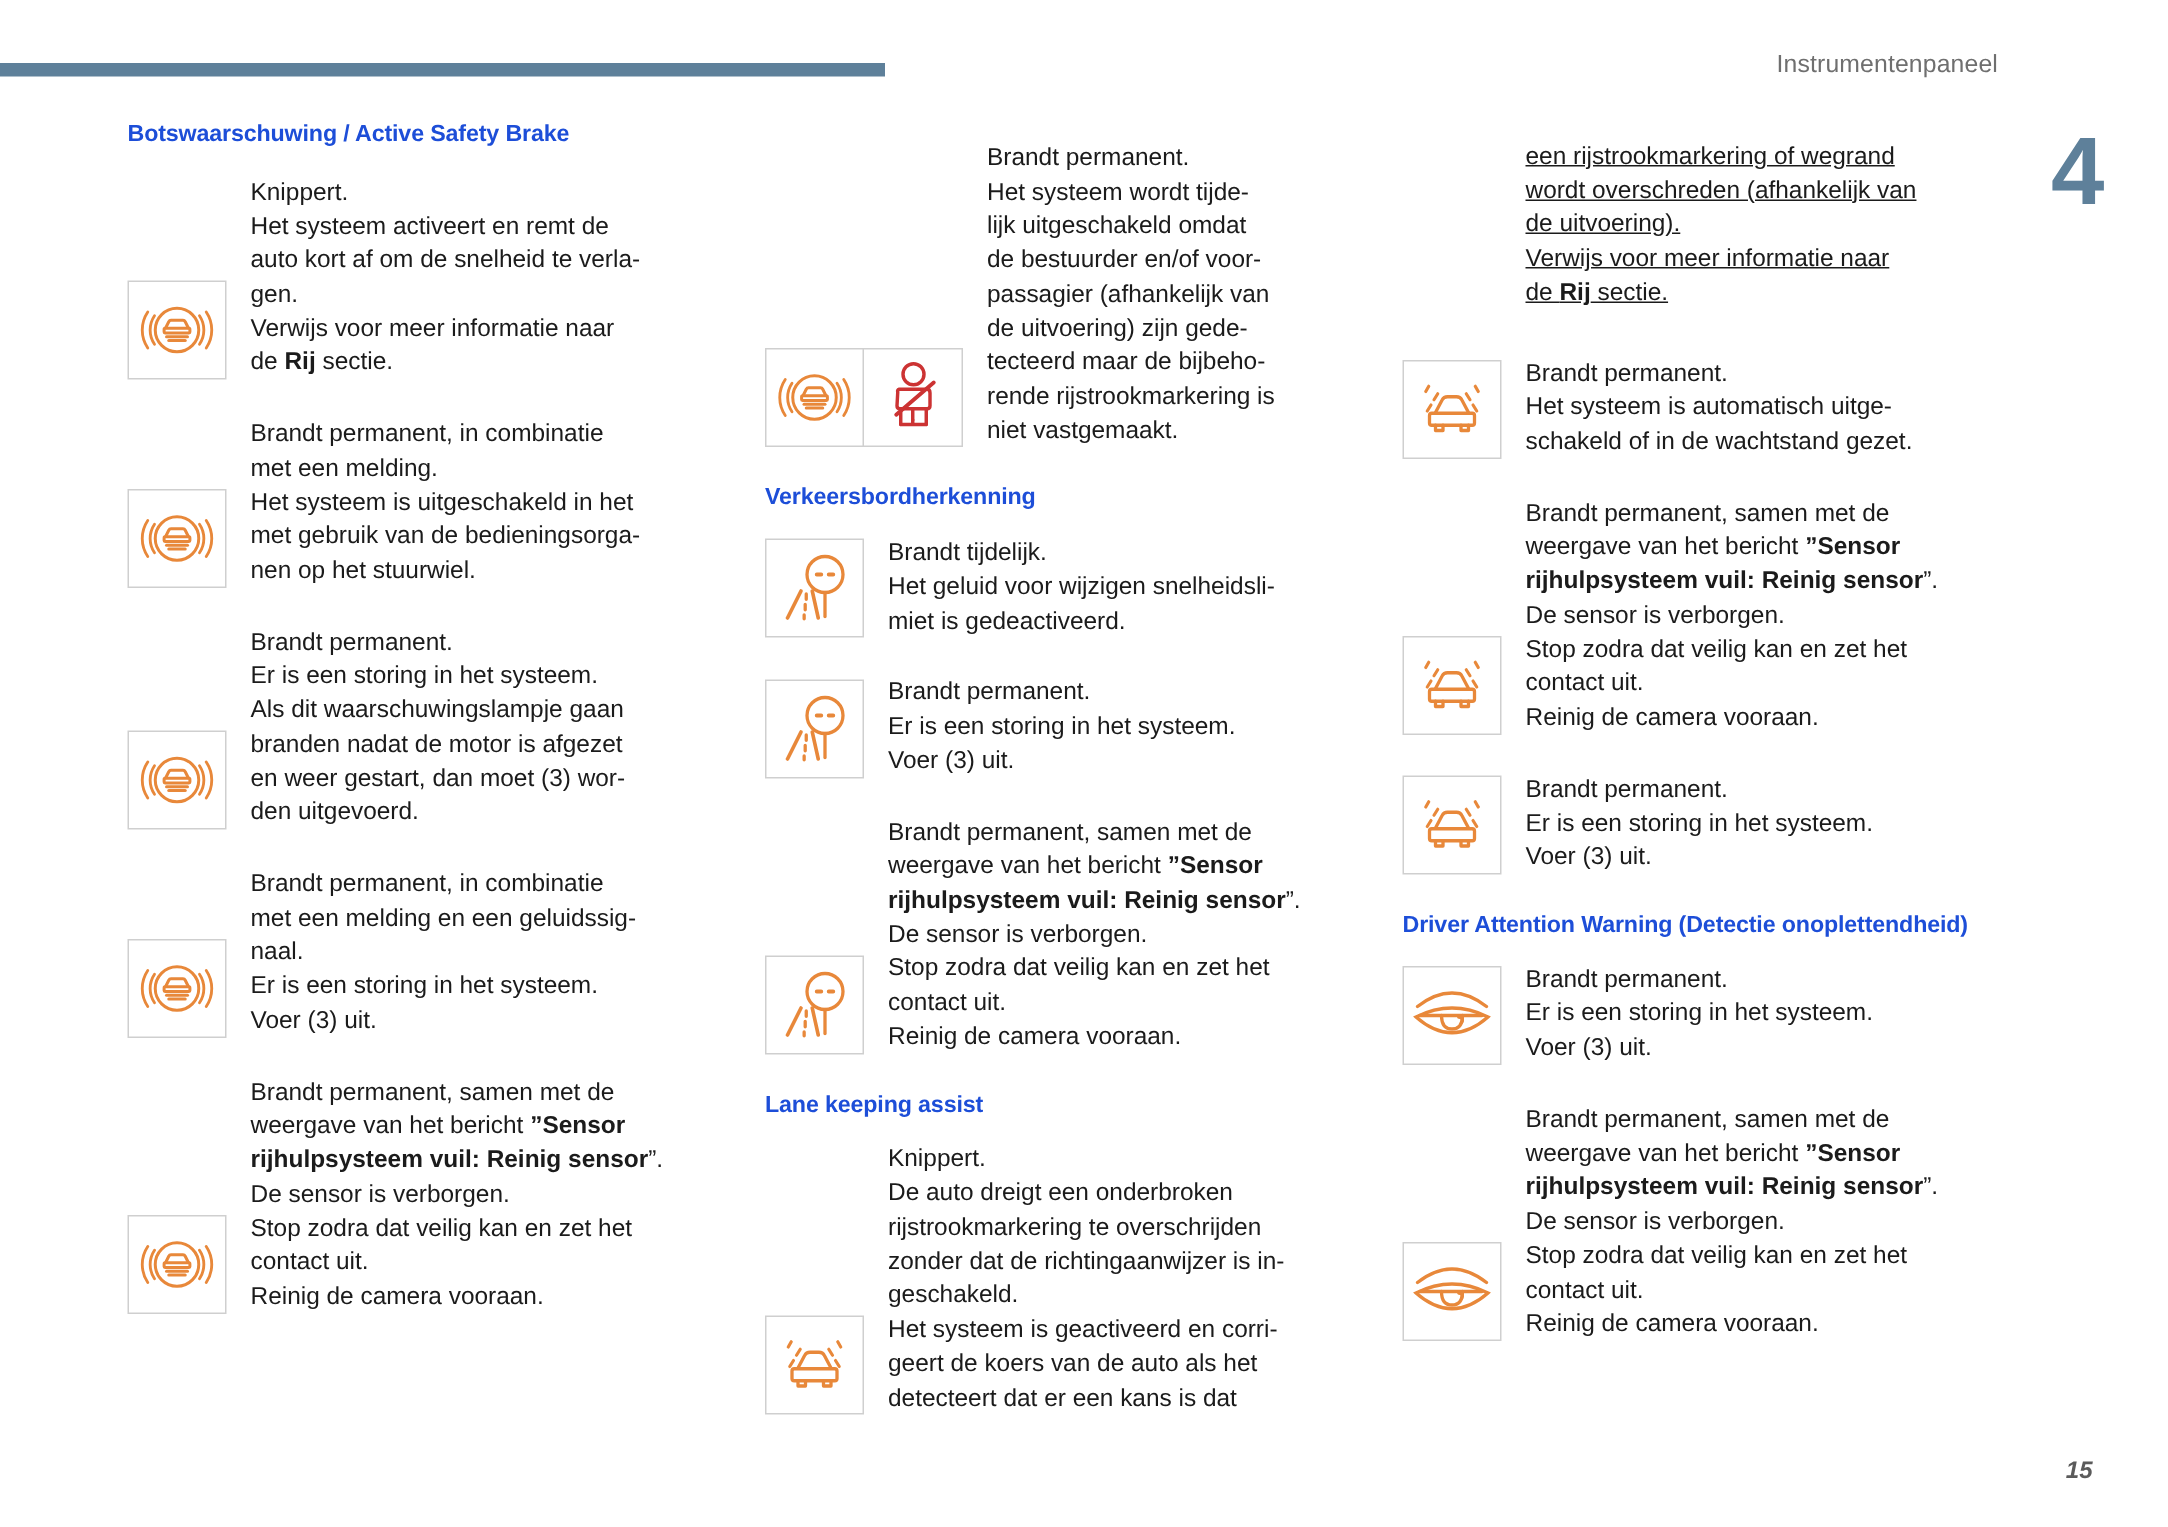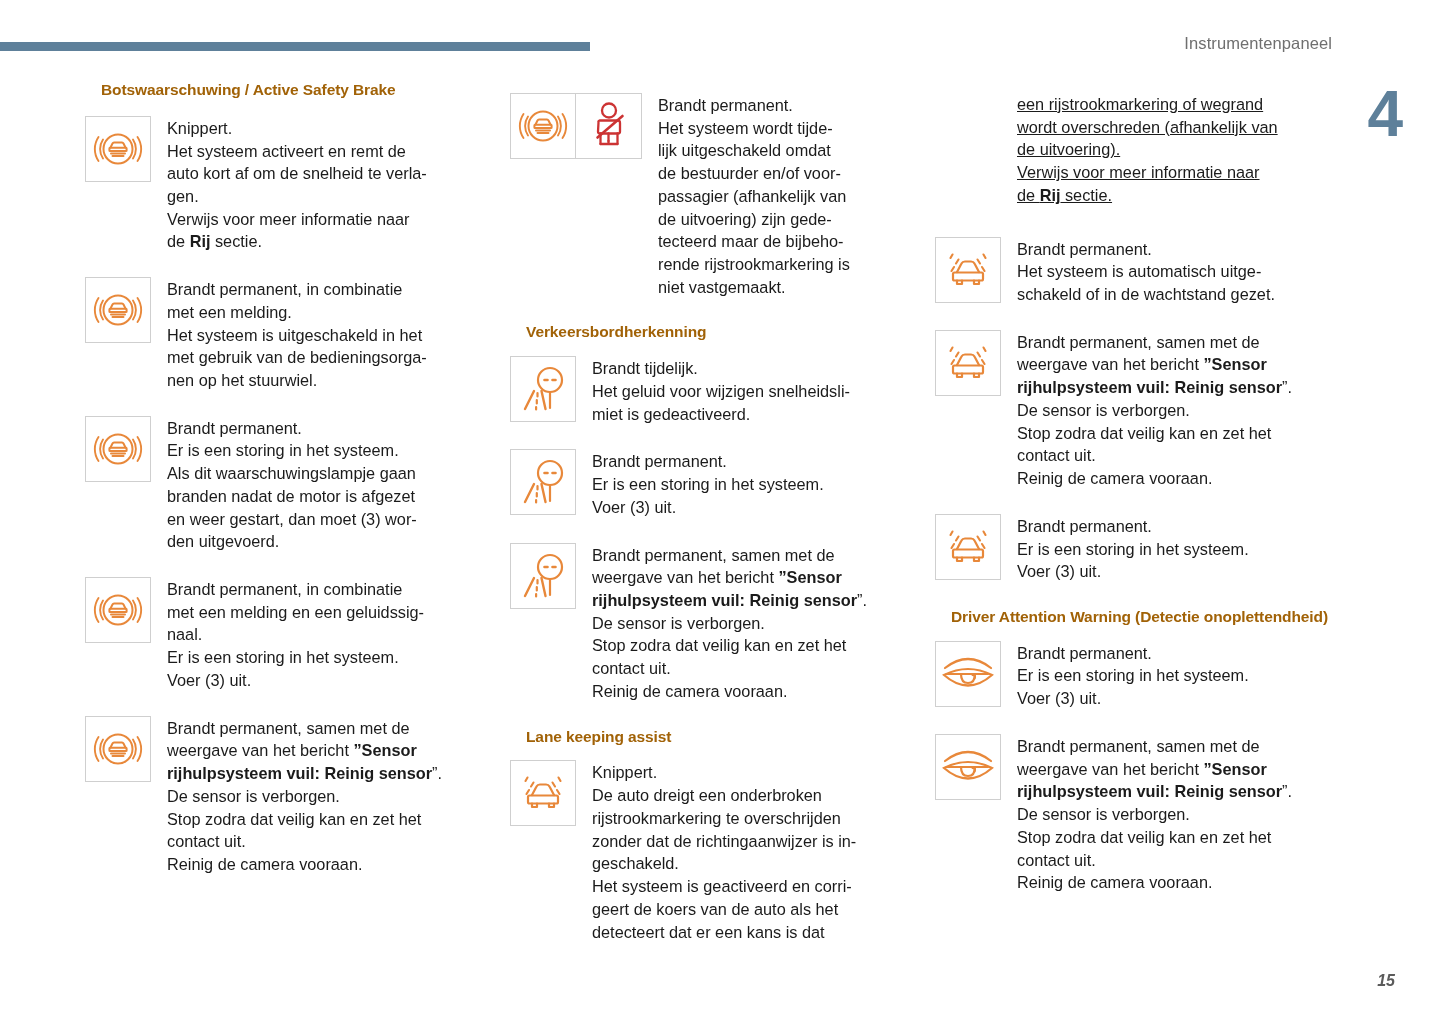--- a/index.html
+++ b/index.html
@@ -55,32 +55,32 @@
     gap: 0;
   }
   .col { width: 425px; }
   .col.c1 { width: 425px; }
   .col.c2 { width: 425px; }
   .col.c3 { width: 425px; }
 
   h2.section-title {
     font-size: 15.5px;
     font-weight: bold;
-    margin: 0 0 16px 16px;
+    margin: 0 0 16px 0;
     line-height: 1.28;
     letter-spacing: -.1px;
-    color: #a16207;
+    color: #1d4ed8;
   }
   .section-title.tight { margin-bottom: 14px; }
   .spacer-top { height: 13px; }
 
   
   .entry {
     display: flex;
-    align-items: flex-start;
+    align-items: flex-end;
     margin-bottom: 24px;
   }
   .entry .icons {
     flex: 0 0 auto;
     display: flex;
     margin-right: 16px;
   }
   .icon-box {
     width: 66px; height: 66px;
     border: 1px solid #cfcfcf;

